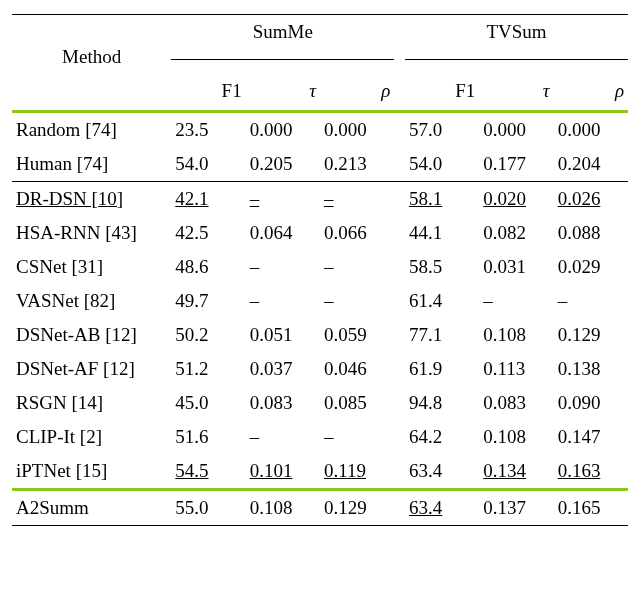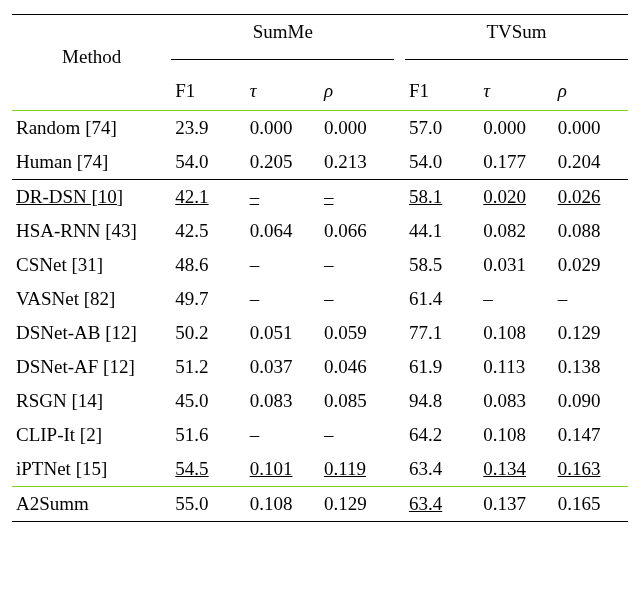--- a/index.html
+++ b/index.html
@@ -24,39 +24,39 @@
     text-align: left;
     padding: 6px 4px 6px 4px;
     font-weight: normal;
     white-space: nowrap;
   }
   .col-method { width: 150px; }
   .col-num { width: 70px; }
   .col-gap { width: 10px; }
 
   .rule-top td, .rule-top th { border-top: 1.5px solid #000; }
-  .rule-mid td, .rule-mid th { border-top: 1px solid #84cc16; }
+  .rule-mid td, .rule-mid th { border-top: 3px solid #84cc16; }
   .rule-sub td, .rule-sub th { border-top: 0.5px solid #000; text-decoration: underline; }
   .rule-bottom td { border-bottom: 1.5px solid #000; }
 
   .cmid {
     border-top: 1px solid #000;
     height: 0;
     padding: 0;
   }
 
   .grp-head th {
     text-align: center;
     padding-bottom: 16px;
   }
 
   .bold { font-weight: normal; }
   .ul { text-decoration: underline; margin-top: 8px; }
 
-  .subhdr th { padding-top: 8px; padding-bottom: 8px; }
+  .subhdr th { padding-top: 8px; padding-bottom: 8px; text-align: right; }
 
   
   .mhdr { text-align: left; }
 </style>
 </head>
 <body>
 <div class="wrap">
 
 <table>
   <colgroup>
@@ -88,21 +88,21 @@
     <th class="mhdr"><i>τ</i></th>
     <th class="mhdr"><i>ρ</i></th>
     <th></th>
     <th class="mhdr">F1</th>
     <th class="mhdr"><i>τ</i></th>
     <th class="mhdr"><i>ρ</i></th>
   </tr>
 
   <tr class="rule-mid">
     <td>Random [74]</td>
-    <td>23.9</td>
+    <td>23.5</td>
     <td>0.000</td>
     <td>0.000</td>
     <td></td>
     <td>57.0</td>
     <td>0.000</td>
     <td>0.000</td>
   </tr>
   <tr>
     <td>Human [74]</td>
     <td>54.0</td>

